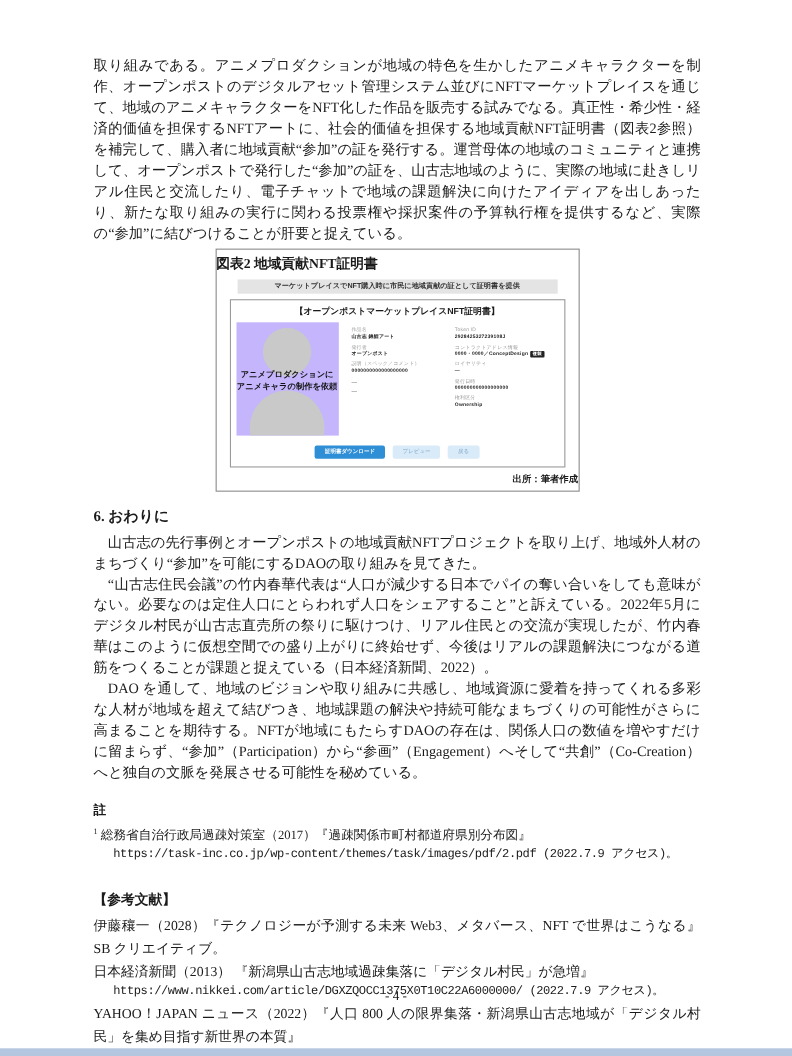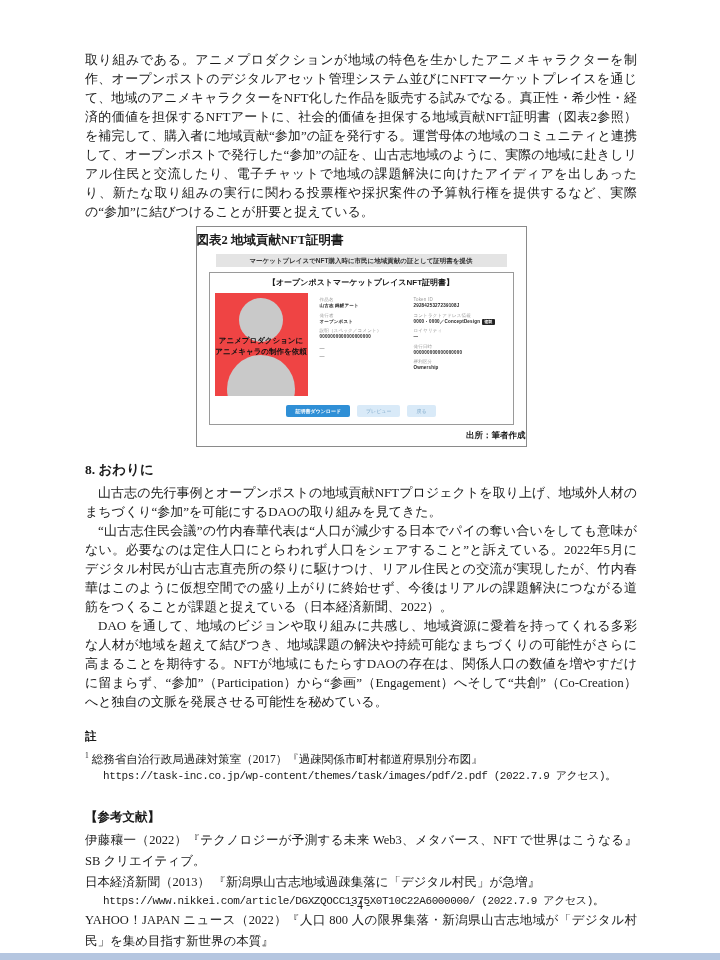--- a/index.html
+++ b/index.html
@@ -26,21 +26,21 @@
     font-family:"Liberation Sans","DejaVu Sans",sans-serif;
   }
   .cert-box {
     margin:5px 12px 0 12px; border:1px solid #9a9a9a; background:#fff;
     padding:4px 5px 7px 5px;
     font-family:"Liberation Sans","DejaVu Sans",sans-serif;
   }
   .cert-header { text-align:center; font-weight:bold; font-size:8px; line-height:12px; margin-bottom:4px; }
   .cert-body { display:flex; }
   .cert-image {
-    position:relative; width:93px; height:103px; background:#ef4444;
+    position:relative; width:93px; height:103px; background:#c4b5fd;
     overflow:hidden; flex:none;
   }
   .sil-head { position:absolute; left:24px; top:5px; width:44px; height:44px; border-radius:50%; background:#c9c9c9; }
   .sil-body { position:absolute; left:12px; top:62px; width:68px; height:68px; border-radius:50%; background:#c9c9c9; }
   .cert-image-caption {
     position:absolute; left:0; right:0; top:42px; text-align:center;
     font-size:7.5px; font-weight:bold; line-height:11px; color:#111;
   }
   .cert-cols { display:flex; flex:1; padding:4px 0 0 12px; }
   .cert-col { width:50%; }
@@ -147,32 +147,32 @@
         <div class="cert-buttons">
           <button class="btn btn-primary">証明書ダウンロード</button>
           <button class="btn btn-secondary">プレビュー</button>
           <button class="btn btn-secondary">戻る</button>
         </div>
       </div>
 
       <div class="figure-source">出所：筆者作成</div>
     </div>
 
-    <div class="section-heading">8. おわりに</div>
+    <div class="section-heading">6. おわりに</div>
     <p class="section-para indent">山古志の先行事例とオープンポストの地域貢献NFTプロジェクトを取り上げ、地域外人材のまちづくり“参加”を可能にするDAOの取り組みを見てきた。</p>
     <p class="section-para indent">“山古志住民会議”の竹内春華代表は“人口が減少する日本でパイの奪い合いをしても意味がない。必要なのは定住人口にとらわれず人口をシェアすること”と訴えている。2022年5月にデジタル村民が山古志直売所の祭りに駆けつけ、リアル住民との交流が実現したが、竹内春華はこのように仮想空間での盛り上がりに終始せず、今後はリアルの課題解決につながる道筋をつくることが課題と捉えている（日本経済新聞、2022）。</p>
     <p class="section-para indent">DAO を通して、地域のビジョンや取り組みに共感し、地域資源に愛着を持ってくれる多彩な人材が地域を超えて結びつき、地域課題の解決や持続可能なまちづくりの可能性がさらに高まることを期待する。NFTが地域にもたらすDAOの存在は、関係人口の数値を増やすだけに留まらず、“参加”（Participation）から“参画”（Engagement）へそして“共創”（Co-Creation）へと独自の文脈を発展させる可能性を秘めている。</p>
 
     <div class="notes-heading">註</div>
     <div class="note-line"><sup>1</sup> <span>総務省自治行政局過疎対策室（2017）『過疎関係市町村都道府県別分布図』</span></div>
     <div class="url-line">https://task-inc.co.jp/wp-content/themes/task/images/pdf/2.pdf (2022.7.9 アクセス)。</div>
 
     <div class="refs-heading">【参考文献】</div>
     <div class="refs-list">
-      <div class="ref-item">伊藤穰一（2022）『テクノロジーが予測する未来 Web3、メタバース、NFT で世界はこうなる』 SB クリエイティブ。</div>
+      <div class="ref-item">伊藤穰一（2028）『テクノロジーが予測する未来 Web3、メタバース、NFT で世界はこうなる』 SB クリエイティブ。</div>
       <div class="ref-item">日本経済新聞（2013） 『新潟県山古志地域過疎集落に「デジタル村民」が急増』</div>
       <div class="url-line">https://www.nikkei.com/article/DGXZQOCC1375X0T10C22A6000000/ (2022.7.9 アクセス)。</div>
       <div class="ref-item">YAHOO！JAPAN ニュース（2022）『人口 800 人の限界集落・新潟県山古志地域が「デジタル村民」を集め目指す新世界の本質』</div>
       <div class="url-line">https://news.yahoo.co.jp/articles/2cdfd60c2d2a2b96017221756eeb2cf48e90f75e (2022.7.9 アクセス)。</div>
     </div>
 
   </div>
 
   <div class="page-number">- 4 -</div>
   <div class="bottom-strip"></div>

